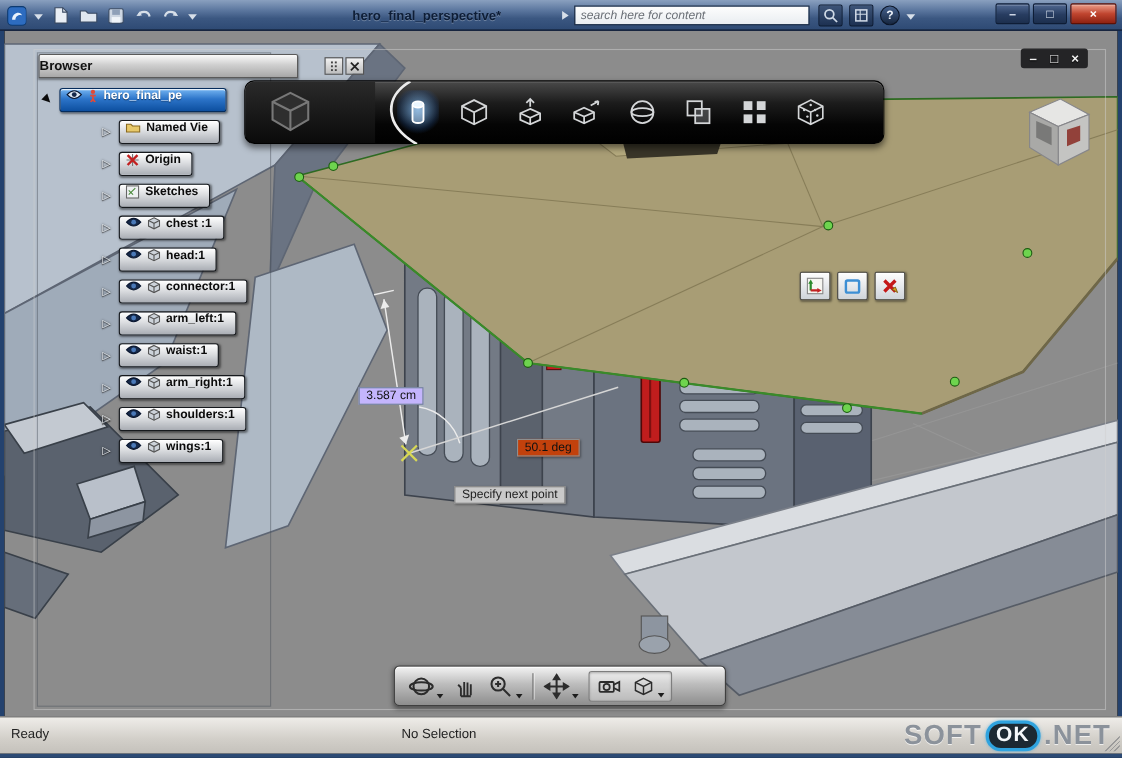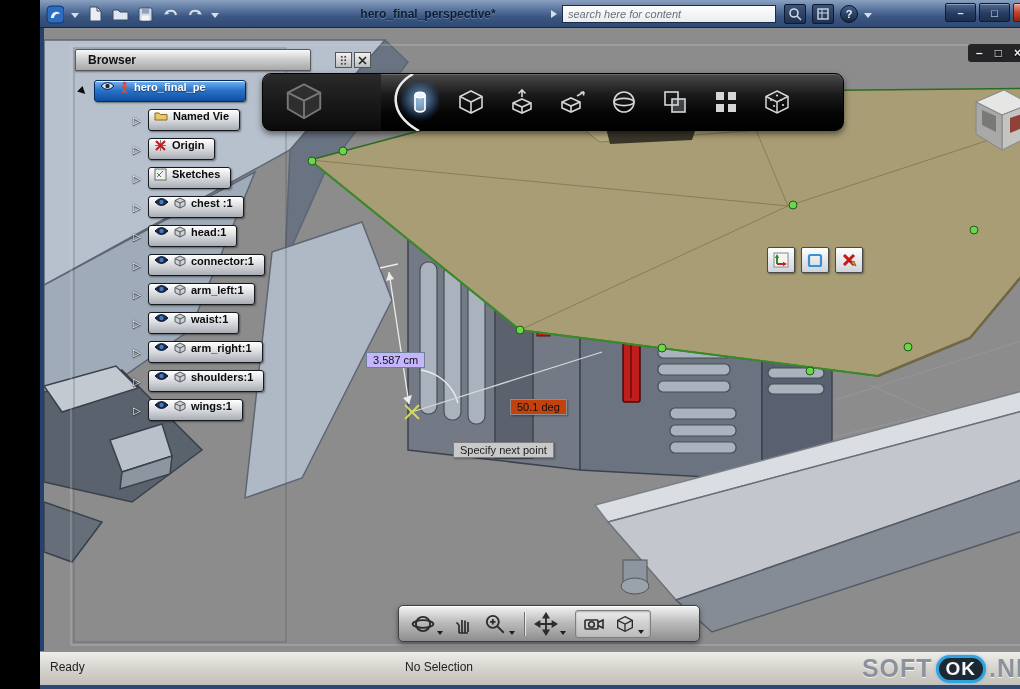--- a/index.html
+++ b/index.html
@@ -1,18 +1,18 @@
 <!DOCTYPE html>
 <html><head>
 <meta charset="utf-8">
 <style>
   * { box-sizing: border-box; margin: 0; padding: 0; }
   html,body { width:1020px; height:689px; overflow:hidden;
     font-family:"Liberation Sans", sans-serif; background:#000; }
-  .window { position:absolute; inset:0;margin-left:40px; }
+  .window { position:absolute; inset:0; }
 
   
   .titlebar { position:absolute; left:0; top:0; width:1020px; height:28px;
     background:linear-gradient(#8aa0bf 0%, #5b769e 35%, #3b5781 62%, #2e4a74 100%);
     border-bottom:1px solid #16284a; }
   .tb-icons { position:absolute; left:6px; top:3px; height:22px; display:flex; gap:7px; align-items:center; }
   .tb-ico { width:18px; height:18px; display:flex; align-items:center; justify-content:center; }
   .tb-title { position:absolute; left:268px; top:7px; width:240px; text-align:center;
     font-size:12px; font-weight:bold; color:#0d1d36; text-shadow:0 1px 0 rgba(255,255,255,.25);
     white-space:nowrap; }
@@ -46,21 +46,21 @@
   .scene { position:absolute; left:4px; top:28px; width:1012px; height:623px; display:block; }
 
   
   .inner-controls { position:absolute; left:928px; top:44px; height:18px; padding:0 8px;
     background:rgba(22,22,24,.88); border-radius:3px; display:flex; gap:12px; align-items:center;
     color:#f2f2f2; font-size:12px; font-weight:bold; text-shadow:0 1px 1px #000; }
 
   
   .browser-header { position:absolute; left:35px; top:49px; width:236px; height:22px;
     background:linear-gradient(#fafafa,#cfcfcf 45%, #a8a8a8);
-    border:1px solid #5a5a5a; border-radius:2px 2px 0 0; display:flex; align-items:center; padding-left:12px;
+    border:1px solid #5a5a5a; border-radius:2px 2px 0 0; display:flex; align-items:center; 
     font-size:12px; font-weight:bold; color:#111; box-shadow:0 1px 2px rgba(0,0,0,.4); }
   .panel-btn { position:absolute; top:52px; width:17px; height:16px;
     background:linear-gradient(#f2f2f2,#bdbdbd); border:1px solid #555; display:flex; align-items:center; justify-content:center; }
   .panel-btn.grip { left:295px; }
   .panel-btn.closex { left:314px; }
   .grip-dots { width:7px; height:10px;
     background-image:radial-gradient(#444 1px, transparent 1.2px);
     background-size:3.5px 3.5px; }
 
   .browser-tree { position:absolute; left:39px; top:80px; display:flex; flex-direction:column; gap:7px; }

